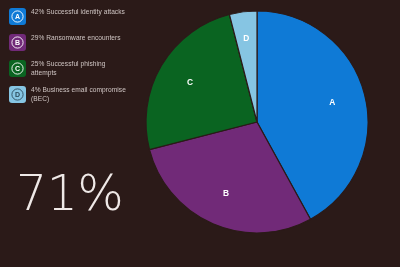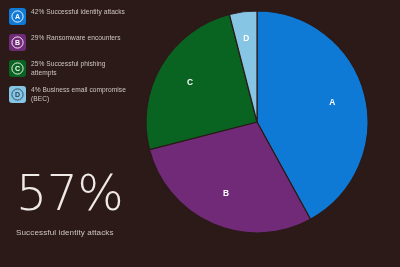--- a/index.html
+++ b/index.html
@@ -145,22 +145,21 @@
           <circle cx="8.5" cy="8.5" r="5.6" fill="none" stroke="#2b4a5c" stroke-width="0.9"></circle>
           <text x="8.5" y="11.1" font-family="Liberation Sans, sans-serif" font-size="7" font-weight="700" fill="#2b4a5c" text-anchor="middle">D</text>
         </svg>
       </span>
       <span class="legend-text">4% Business email compromise (BEC)</span>
     </div>
 
   </div>
 
   <div id="callout">
-    <div id="callout-number">57%</div>
-    <div id="callout-caption">Successful identity attacks</div>
+    <div id="callout-number">71%</div>
   </div>
 
   <div id="pie-wrap">
     <svg id="pie-svg" width="230" height="230" viewBox="0 0 230 230">
       <g id="pie-slices">
           <path d="M 114 114 L 114.00 3.00 A 111 111 0 0 1 167.47 211.27 Z" fill="#0f7ad6" stroke="#2b1a18" stroke-width="1.2"></path>
           <path d="M 114 114 L 167.47 211.27 A 111 111 0 0 1 6.49 141.60 Z" fill="#712a78" stroke="#2b1a18" stroke-width="1.2"></path>
           <path d="M 114 114 L 6.49 141.60 A 111 111 0 0 1 86.40 6.49 Z" fill="#0a6421" stroke="#2b1a18" stroke-width="1.2"></path>
           <path d="M 114 114 L 86.40 6.49 A 111 111 0 0 1 114.00 3.00 Z" fill="#86c5e3" stroke="#2b1a18" stroke-width="1.2"></path>
         </g>

